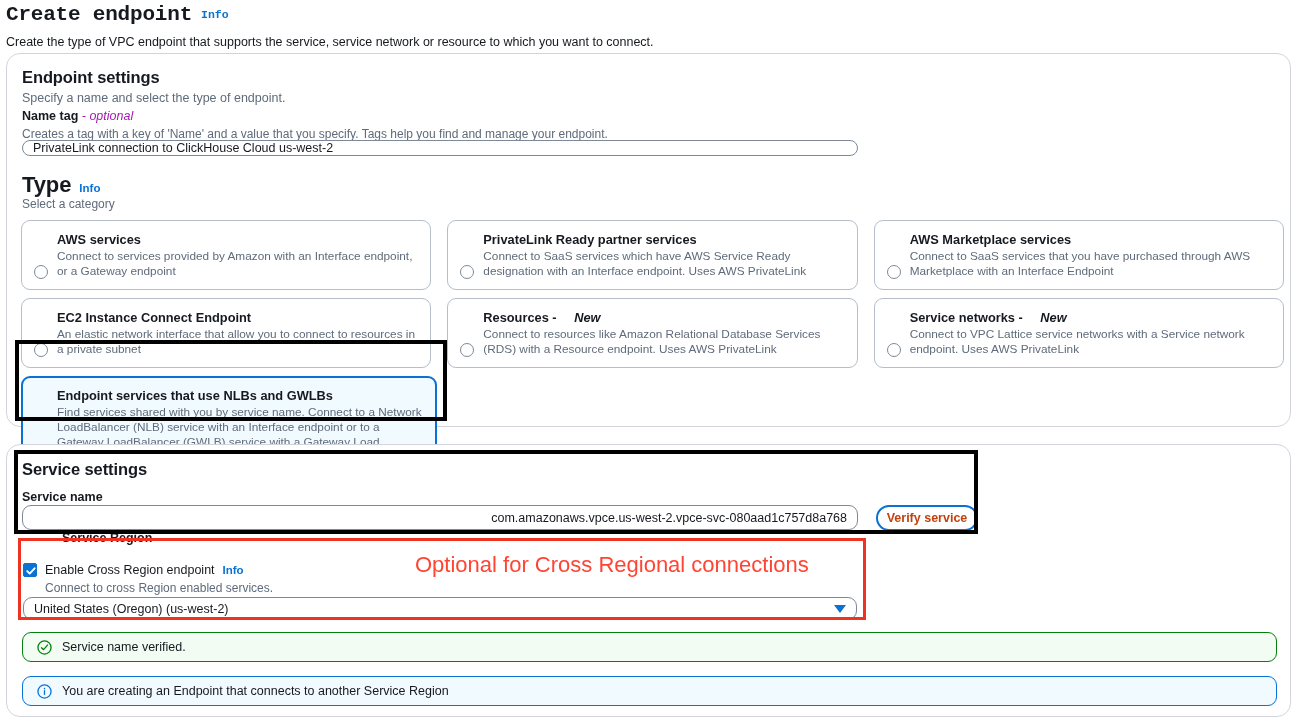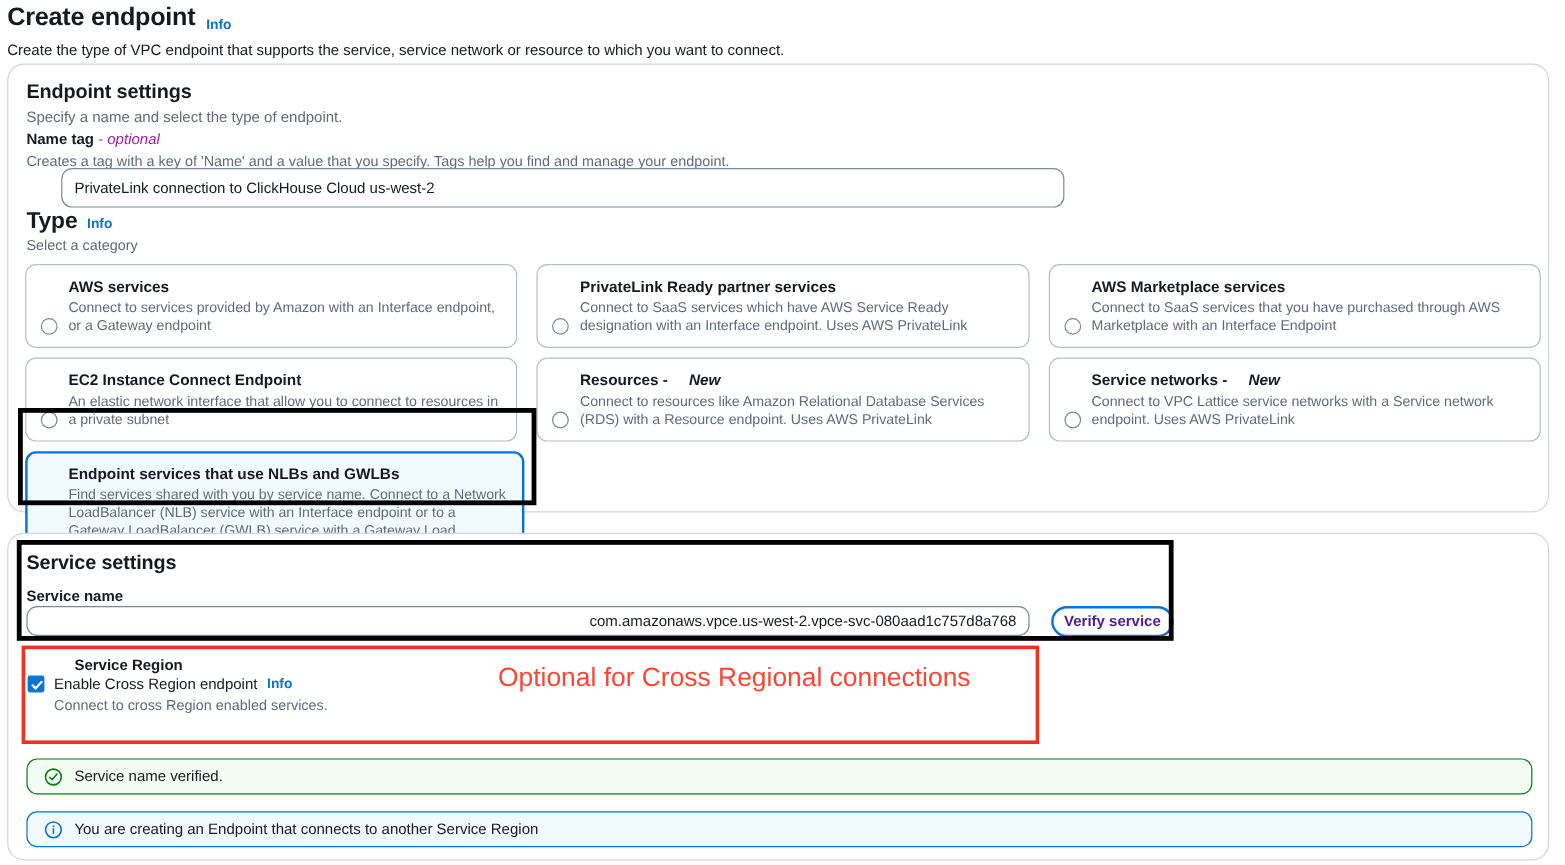--- a/index.html
+++ b/index.html
@@ -18,22 +18,23 @@
 
   
   .page-header {
     position: absolute;
     left: 6px;
     top: 2px;
     width: 1290px;
   }
   .page-title-row {
     display: flex;
-    align-items: flex-end;
+    align-items: center;
     gap: 9px;
+    font-family: Liberation Mono, monospace;
   }
   .page-title {
     font-size: 21px;
     font-weight: bold;
     letter-spacing: -0.2px;
     color: #16191f;
     margin: 0;
     line-height: 26px;
   }
   .info-link {
@@ -125,21 +126,21 @@
   }
 
   
   .type-head {
     position: absolute;
     display: flex;
     align-items: baseline;
     gap: 8px;
   }
   .type-head .type-text {
-    font-size: 19px;
+    font-size: 22px;
     font-weight: bold;
     color: #16191f;
     line-height: 20px;
     letter-spacing: -0.1px;
   }
 
   
   .card-grid {
     position: absolute;
     left: 21px;
@@ -240,21 +241,21 @@
     white-space: nowrap;
   }
 
   
   .btn-outline {
     position: absolute;
     box-sizing: border-box;
     background: #ffffff;
     border: 2px solid #0972d3;
     border-radius: 18px;
-    color: #4c1d95;
+    color: #c2410c;
     font-family: "Liberation Sans", sans-serif;
     font-size: 12.5px;
     font-weight: bold;
     cursor: pointer;
     line-height: 16px;
     padding: 0;
   }
 
   
   .checkbox-row {
@@ -346,21 +347,21 @@
 <div class="panel" id="panel-endpoint-settings">
   <div class="panel-inner">
     <div class="section-title" style="left:15px; top:13px;">Endpoint settings</div>
     <div class="section-desc" style="left:15px; top:36px;">Specify a name and select the type of endpoint.</div>
 
     <div class="field-label" style="left:15px; top:54px;">
       <span>Name tag</span>
       <span class="optional">- optional</span>
     </div>
     <div class="field-hint" style="left:15px; top:73px;">Creates a tag with a key of 'Name' and a value that you specify. Tags help you find and manage your endpoint.</div>
-    <input class="text-input" style="left: 15px; top: 86px; width: 836px; height: 33px; margin-left: 29px;" value="PrivateLink connection to ClickHouse Cloud us-west-2">
+    <input class="text-input" style="left: 15px; top: 86px; width: 836px; height: 16px;" value="PrivateLink connection to ClickHouse Cloud us-west-2">
 
     <div class="type-head" style="left:15px; top:121px;">
       <span class="type-text">Type</span>
       <a class="info-link">Info</a>
     </div>
     <div class="field-hint" style="left:15px; top:143px;">Select a category</div>
   </div>
 </div>
 
 <div class="card-grid">
@@ -439,33 +440,37 @@
 
 <div class="panel" id="panel-service-settings">
   <div class="panel-inner">
     <div class="section-title" style="left:15px; top:14px;">Service settings</div>
 
     <div class="field-label" style="left:15px; top:44px;">Service name</div>
     <input class="text-input" style="left: 15px; top: 60px; width: 836px; height: 25px; text-align: right;" value="com.amazonaws.vpce.us-west-2.vpce-svc-080aad1c757d8a768">
 
     <button class="btn-outline" style="left:869px; top:60px; width:102px; height:26px;">Verify service</button>
 
-    <div class="field-label" style="left:15px; top:101px;padding-left:40px;">Service Region</div>
+    <div class="field-label" style="left:15px; top:85px;padding-left:40px;">Service Region</div>
 
     <div class="checkbox-row" style="left:16px; top:117px;">
       <span class="checkbox">
         <svg width="12" height="12" viewBox="0 0 12 12">
           <path d="M2.2 6.1 L4.7 8.6 L9.6 3.3" stroke="#ffffff" stroke-width="1.9" fill="none" stroke-linecap="round" stroke-linejoin="round"></path>
         </svg>
       </span>
       <span class="checkbox-label">Enable Cross Region endpoint</span>
       <a class="info-link">Info</a>
     </div>
     <div class="field-hint" style="left:38px; top:136px;">Connect to cross Region enabled services.</div>
 
+    <div class="select-box" style="left:16px; top:152px; width:834px; height:23px;">
+      <span class="select-value">United States (Oregon) (us-west-2)</span>
+      <span class="caret-down"></span>
+    </div>
 
     <div class="alert alert-success" style="left:15px; top:187px; width:1255px; height:30px;">
       <svg class="alert-icon" width="15" height="15" viewBox="0 0 16 16">
         <circle cx="8" cy="8" r="7" fill="none" stroke="#037f0c" stroke-width="1.4"></circle>
         <path d="M4.8 8.2 L7 10.3 L11.2 5.4" stroke="#037f0c" stroke-width="1.4" fill="none" stroke-linecap="round" stroke-linejoin="round"></path>
       </svg>
       <span class="alert-text">Service name verified.</span>
     </div>
 
     <div class="alert alert-info" style="left:15px; top:231px; width:1255px; height:30px;">

